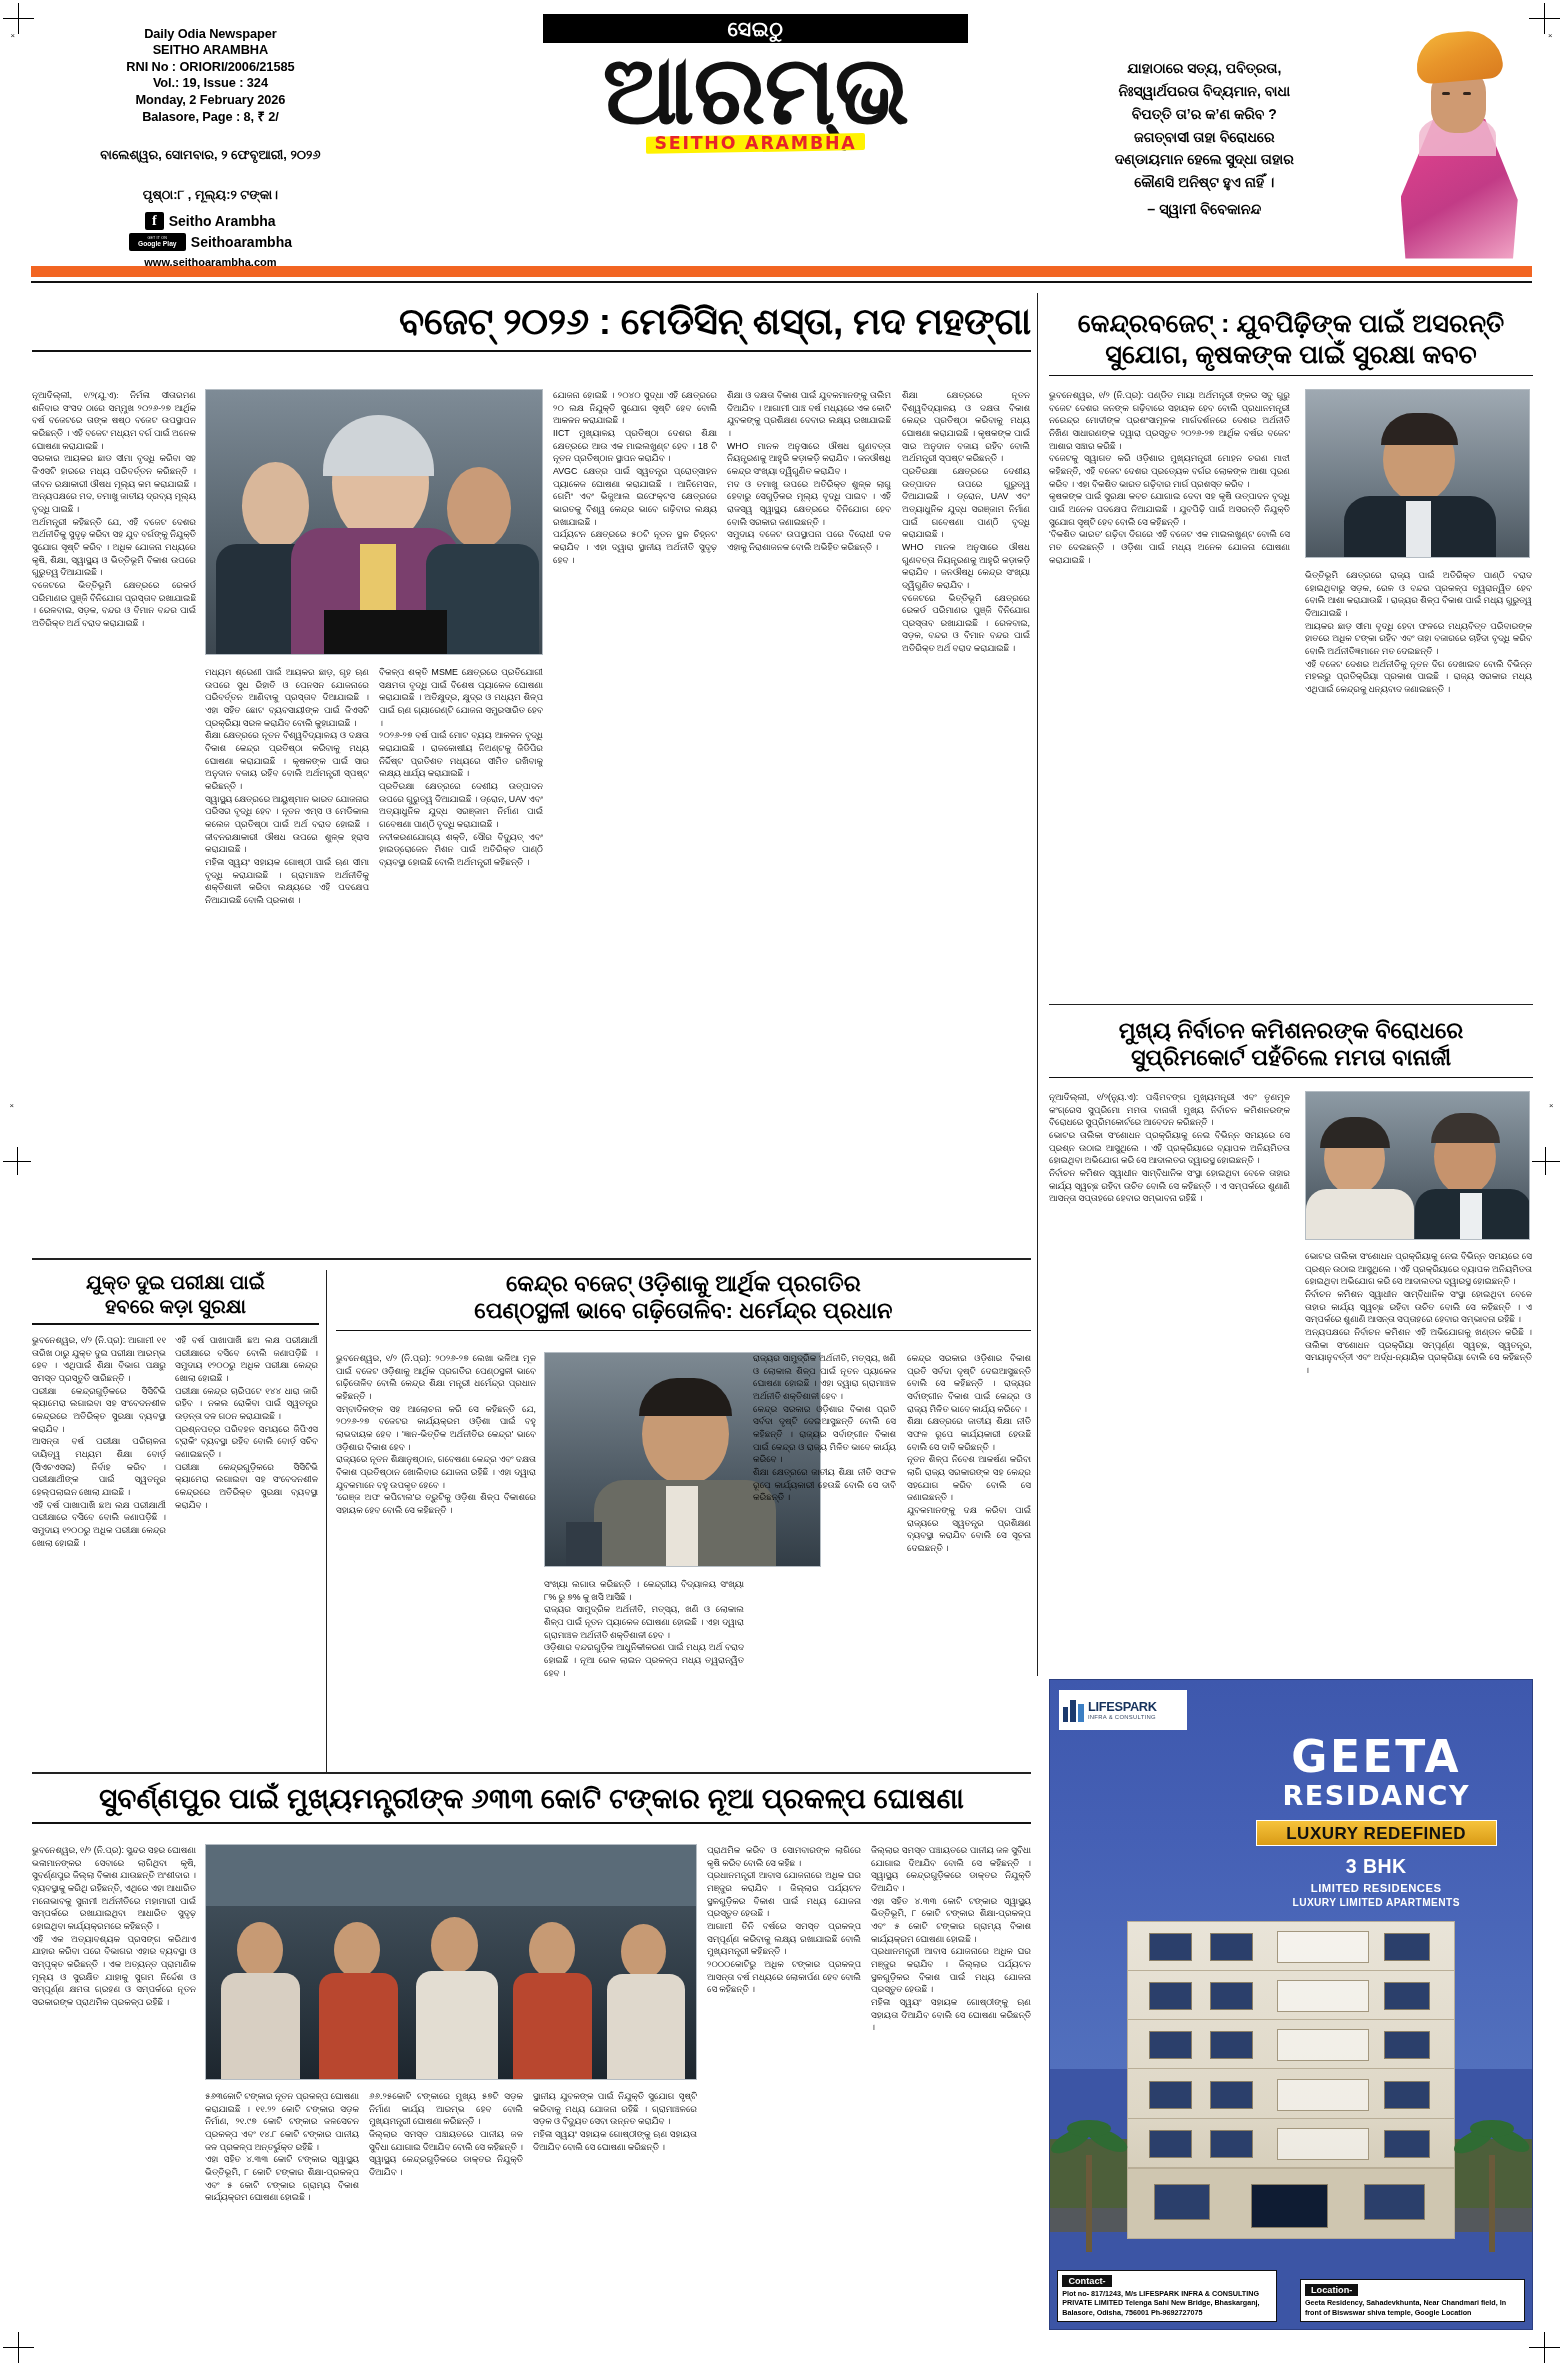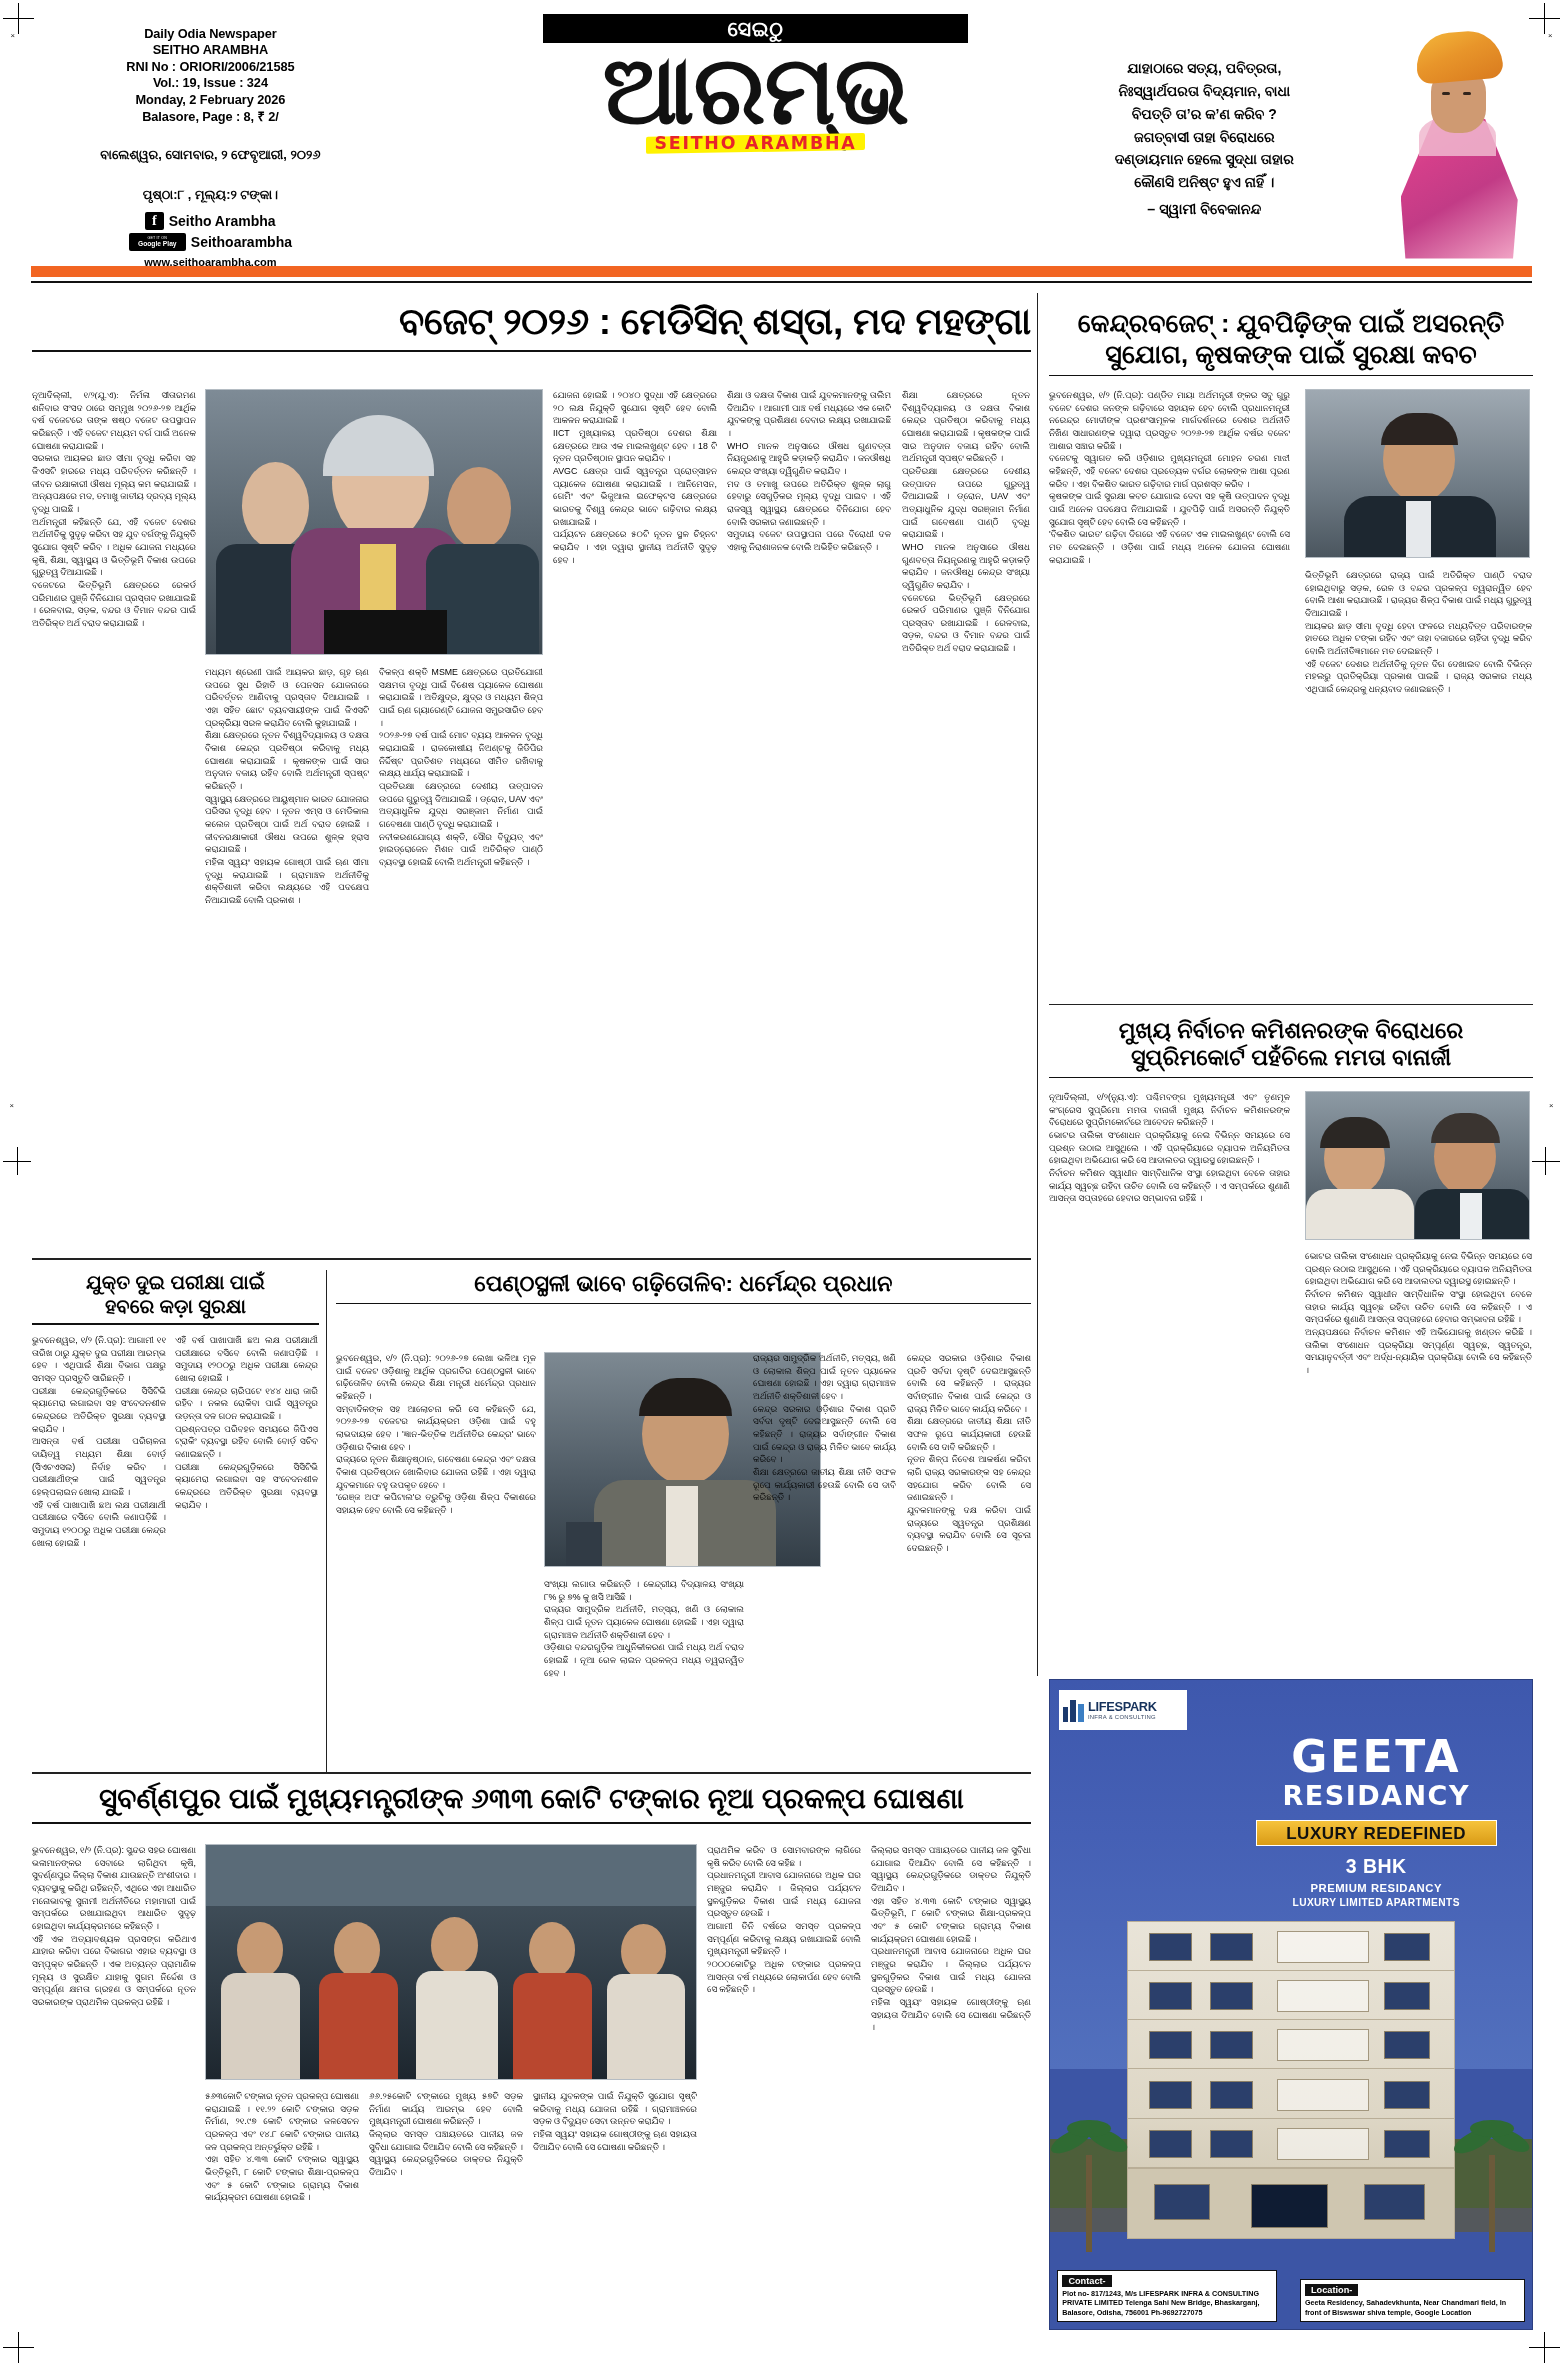--- a/index.html
+++ b/index.html
@@ -396,20 +396,21 @@
   <div class="body-col" style="position:absolute;left:175px;top:1334px;width:143px;height:435px;overflow:hidden;">
     <p>ଏହି ବର୍ଷ ପାଖାପାଖି ଛଅ ଲକ୍ଷ ପରୀକ୍ଷାର୍ଥୀ ପରୀକ୍ଷାରେ ବସିବେ ବୋଲି ଜଣାପଡ଼ିଛି । ସମୁଦାୟ ୧୨୦୦ରୁ ଅଧିକ ପରୀକ୍ଷା କେନ୍ଦ୍ର ଖୋଲା ହୋଇଛି ।</p>
     <p>ପରୀକ୍ଷା କେନ୍ଦ୍ର ଚାରିପଟେ ୧୪୪ ଧାରା ଜାରି ରହିବ । ନକଲ ରୋକିବା ପାଇଁ ସ୍ୱତନ୍ତ୍ର ଉଡ଼ନ୍ତା ଦଳ ଗଠନ କରାଯାଇଛି ।</p>
     <p>ପ୍ରଶ୍ନପତ୍ର ପରିବହନ ସମୟରେ ଜିପିଏସ ଟ୍ରାକିଂ ବ୍ୟବସ୍ଥା ରହିବ ବୋଲି ବୋର୍ଡ଼ ସଚିବ ଜଣାଇଛନ୍ତି ।</p>
     <p>ପରୀକ୍ଷା କେନ୍ଦ୍ରଗୁଡ଼ିକରେ ସିସିଟିଭି କ୍ୟାମେରା ଲଗାଇବା ସହ ସଂବେଦନଶୀଳ କେନ୍ଦ୍ରରେ ଅତିରିକ୍ତ ସୁରକ୍ଷା ବ୍ୟବସ୍ଥା କରାଯିବ ।</p>
   </div>
 
   <div class="vline" style="left:326px;top:1270px;height:502px;"></div>
 
   <div style="position:absolute;left:336px;top:1270px;width:695px;">
+    <div class="hl-3" style="text-align:center;">କେନ୍ଦ୍ର ବଜେଟ୍ ଓଡ଼ିଶାକୁ ଆର୍ଥିକ ପ୍ରଗତିର</div>
     <div class="hl-3" style="text-align:center;">ପେଣ୍ଠସ୍ଥଳୀ ଭାବେ ଗଢ଼ିତୋଳିବ: ଧର୍ମେନ୍ଦ୍ର ପ୍ରଧାନ</div>
     <div class="rule-thin" style="margin-top:5.1px;"></div>
   </div>
 
   <div class="photo" style="position:absolute;left:544px;top:1352px;width:277px;height:215px;">
     <div style="position:absolute;inset:0;background:linear-gradient(180deg,#7d8992 0%,#4e5a64 60%,#323d46 100%);"></div>
     <div style="position:absolute;left:97px;top:30px;width:87px;height:102px;border-radius:50%;background:#c79a74;"></div>
     <div style="position:absolute;left:94px;top:24.6px;width:93px;height:38px;background:#201c19;border-radius:47px 47px 0 0;"></div>
     <div style="position:absolute;left:49px;top:127px;width:182px;height:88px;background:#6a6b63;border-radius:30px 30px 0 0;"></div>
     <div style="position:absolute;left:121px;top:133px;width:32px;height:82px;background:#e8e3d9;"></div>
@@ -511,21 +512,21 @@
         <div class="n">LIFESPARK</div>
         <div class="s">INFRA &amp; CONSULTING</div>
       </div>
     </div>
 
     <div class="ad-title">
       <div class="g">GEETA</div>
       <div class="r">RESIDANCY</div>
       <div class="ad-badge">LUXURY REDEFINED</div>
       <div class="ad-bhk">3 BHK</div>
-      <div class="ad-p1">PREMIUM RESIDANCY</div>
+      <div class="ad-p1">LIMITED RESIDENCES</div>
       <div class="ad-p2">LUXURY LIMITED APARTMENTS</div>
     </div>
 
     <div class="ad-ground"></div>
     <div class="ad-road"></div>
 
     <div class="ad-building">
       <div class="ad-b-row" style="top:0;">
         <div class="ad-win" style="left:20.5px;top:11.3px;width:43px;height:28px;"></div>
         <div class="ad-win" style="left:82px;top:11.3px;width:43px;height:28px;"></div>

